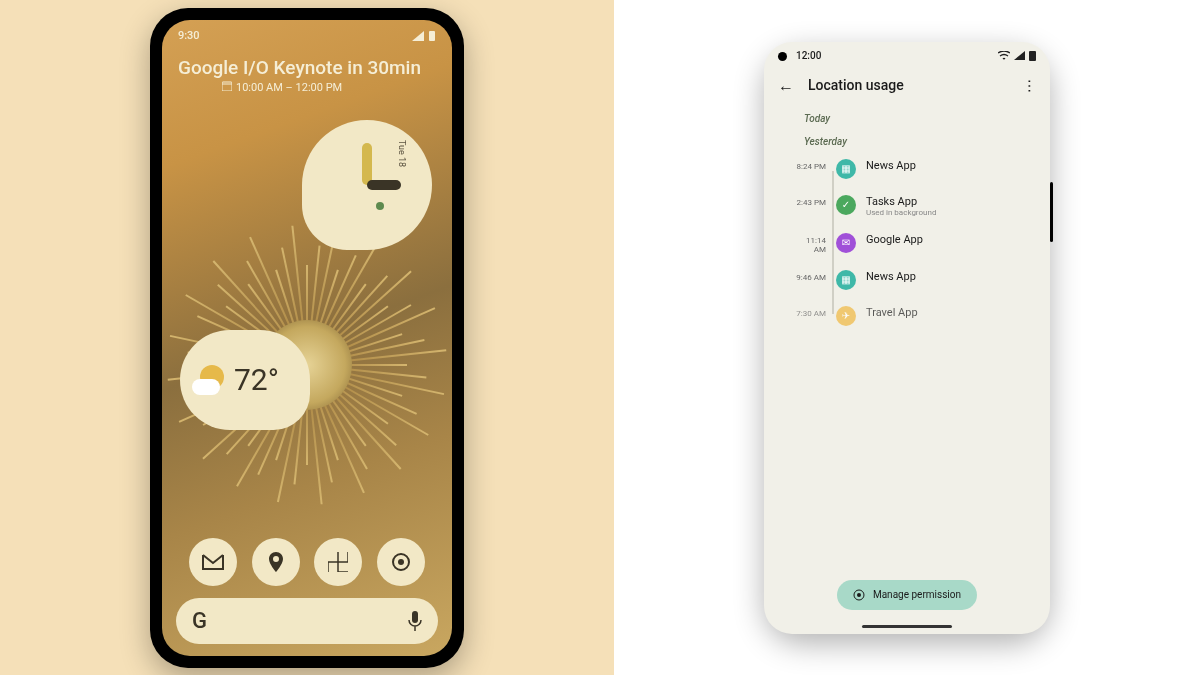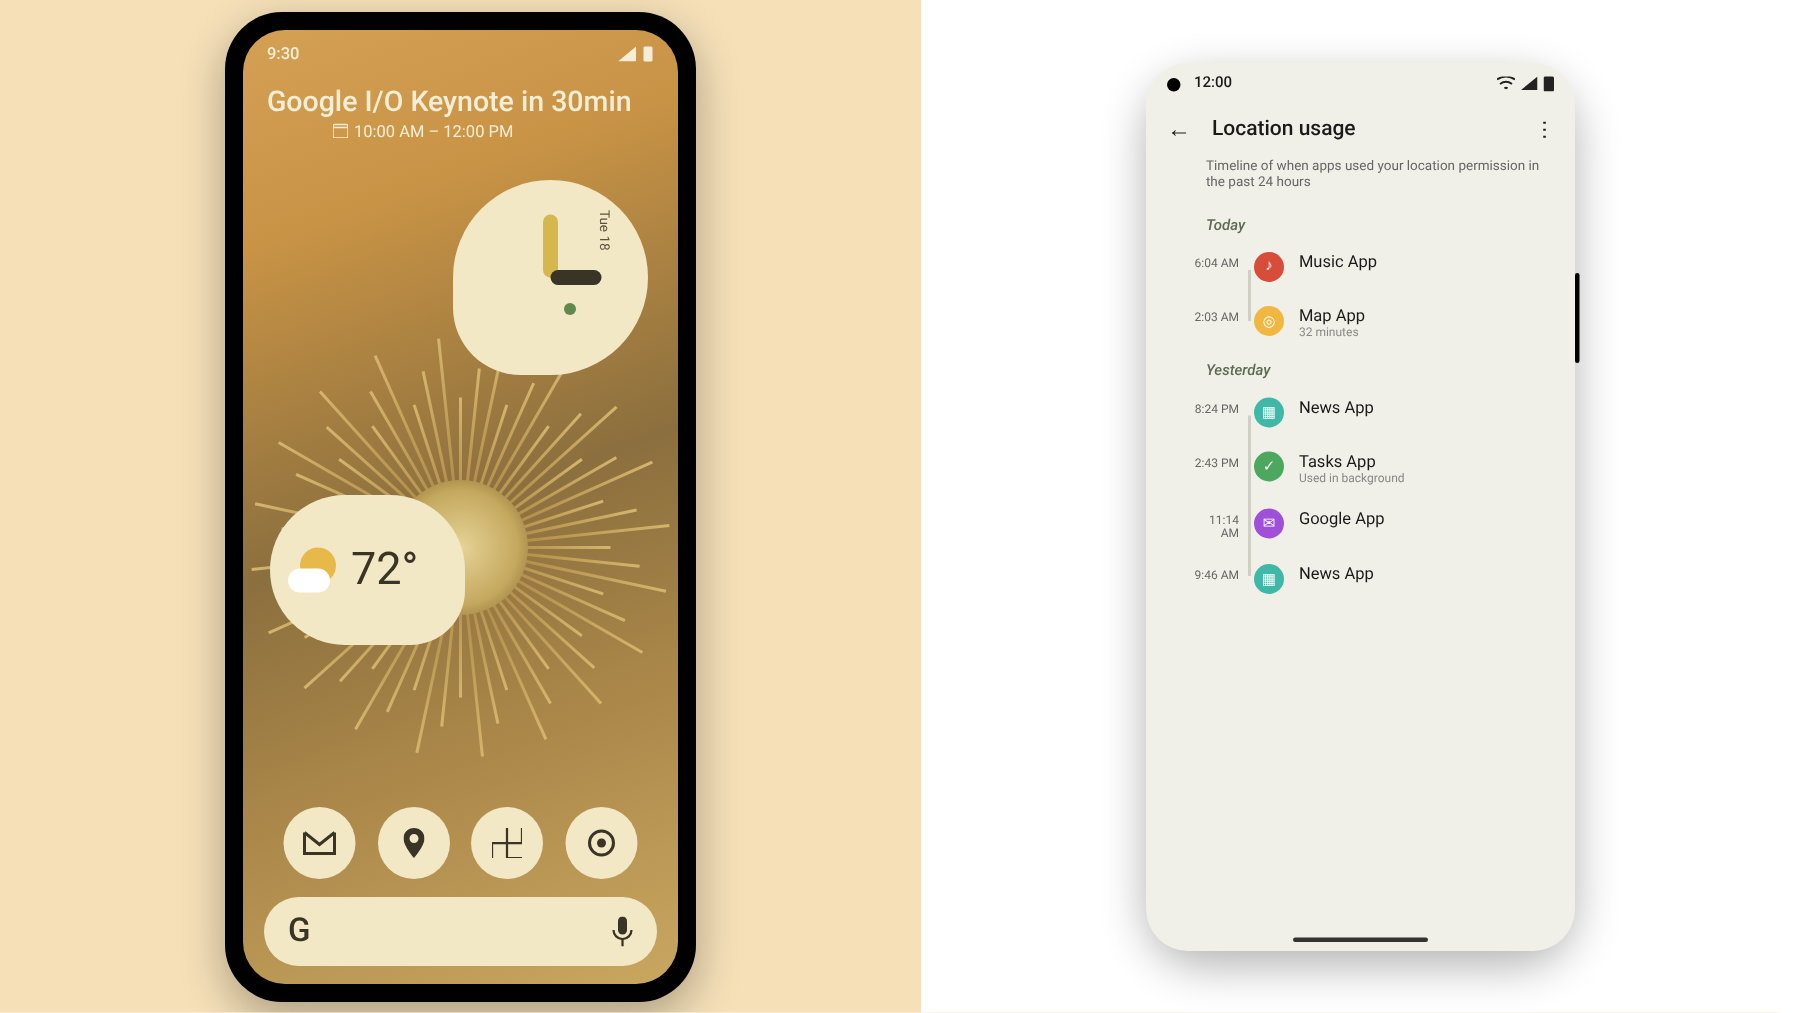--- a/index.html
+++ b/index.html
@@ -38,21 +38,21 @@
 }
 .flower-center { position: absolute; top: 50%; left: 50%; transform: translate(-50%, -50%); width: 90px; height: 90px; border-radius: 50%; background: radial-gradient(circle, #e6d396 0%, #c4a85e 60%, #7a5f2e 100%); }
 .petal { position: absolute; top: 50%; left: 50%; width: 2px; height: 120px; background: linear-gradient(to top, #a37d3a, #d4b56e); transform-origin: bottom center; }
 
 .status-bar { display: flex; justify-content: space-between; align-items: center; padding: 8px 16px 4px; height: 28px; font-size: 11px; font-weight: 500; position: relative; z-index: 10; }
 .status-left { color: #f5eed6; }
 .status-icons { display: flex; gap: 4px; align-items: center; }
 
 .event-widget { margin: 8px 16px; color: #f5eed6; position: relative; z-index: 5; }
 .event-title { font-size: 19px; font-weight: 500; }
-.event-time { font-size: 11px; margin-top: 2px; display: flex; align-items: center; gap: 4px; padding-left: 44px; }
+.event-time { font-size: 11px; margin-top: 2px; display: flex; align-items: flex-start; gap: 4px; padding-left: 44px; }
 
 .clock-widget {
   position: absolute;
   top: 100px;
   right: 20px;
   width: 130px;
   height: 130px;
   background: #f2e8c6;
   border-radius: 65px 65px 65px 45px;
   z-index: 5;
@@ -311,41 +311,22 @@
             </svg>
         </span>
       </div>
 
       <div class="header-r">
         <span class="back-arrow">←</span>
         <span class="header-title">Location usage</span>
         <span class="more-dots">⋯</span>
       </div>
 
-      <div class="subtitle">Timeline of when apps used your location permission in the past 24 hours</div>
 
       <div class="section-label">Today</div>
-      <div class="timeline">
-        <div class="timeline-line"></div>
-        <div class="entry">
-          <div class="entry-time">6:04 AM</div>
-          <div class="entry-icon ic-red">♪</div>
-          <div class="entry-body">
-              <div class="entry-name">Music App</div>
-            </div>
-        </div>
-        <div class="entry">
-          <div class="entry-time">2:03 AM</div>
-          <div class="entry-icon ic-yellow">◎</div>
-          <div class="entry-body">
-            <div class="entry-name">Map App</div>
-            <div class="entry-sub">32 minutes</div>
-          </div>
-        </div>
-      </div>
 
       <div class="section-label">Yesterday</div>
       <div class="timeline">
         <div class="timeline-line"></div>
         <div class="entry">
           <div class="entry-time">8:24 PM</div>
           <div class="entry-icon ic-teal">▦</div>
           <div class="entry-body">
               <div class="entry-name">News App</div>
             </div>
@@ -365,19 +346,33 @@
               <div class="entry-name">Google App</div>
             </div>
         </div>
         <div class="entry">
           <div class="entry-time">9:46 AM</div>
           <div class="entry-icon ic-teal">▦</div>
           <div class="entry-body">
               <div class="entry-name">News App</div>
             </div>
         </div>
-      </div>
-
+        <div class="entry" style="opacity:0.7">
+          <div class="entry-time">7:30 AM</div>
+          <div class="entry-icon ic-yellow">✈</div>
+          <div class="entry-body">
+              <div class="entry-name">Travel App</div>
+            </div>
+        </div>
+      </div>
+
+      <div class="manage-pill">
+        <svg width="12" height="12" viewBox="0 0 12 12">
+            <circle cx="6" cy="6" r="5" fill="none" stroke="#1a1a1a" stroke-width="1"></circle>
+            <circle cx="6" cy="6" r="2" fill="#1a1a1a"></circle>
+          </svg>
+        <span>Manage permission</span>
+      </div>
 
       <div class="nav-handle"></div>
     </div>
   </div>
 </div>
 
 </body></html>

